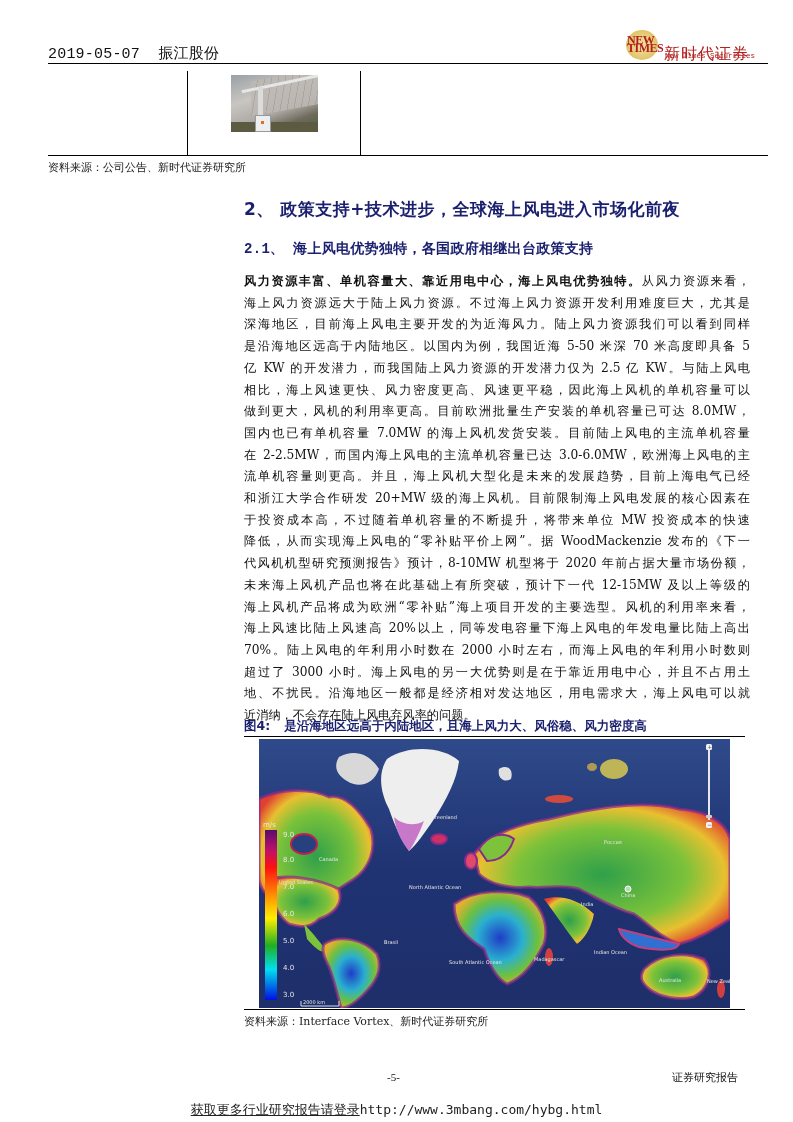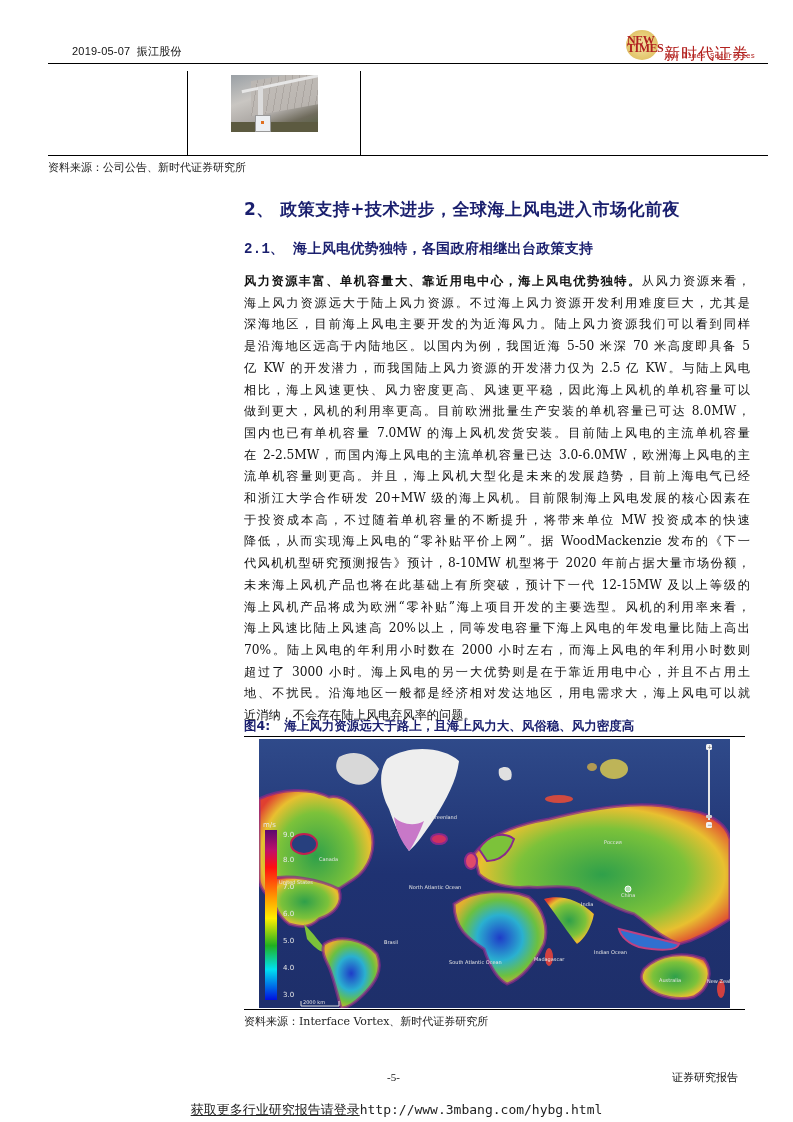--- a/index.html
+++ b/index.html
@@ -1,21 +1,21 @@
 <!DOCTYPE html>
 <html><head>
 <meta charset="utf-8">
 <style>
   html, body { margin: 0; padding: 0; background: #ffffff; }
   body { width: 793px; height: 1122px; position: relative; overflow: hidden;
          font-family: "DejaVu Serif", "Liberation Serif", serif; color: #111; }
   .abs { position: absolute; }
 
   
-  .hdr-date { left: 48px; top: 44px; font-size: 11px; font-family: Liberation Sans, sans-serif; letter-spacing: 0.2px; margin-left: 24px; }
+  .hdr-date { left: 48px; top: 44px; font-size: 15px; font-family: Liberation Mono, monospace; letter-spacing: 0.2px; }
   .hdr-rule { left: 48px; top: 63px; width: 720px; height: 1px; background: #000; }
   .logo { left: 626px; top: 30px; width: 32px; height: 30px; border-radius: 50%;
           background: radial-gradient(circle at 50% 50%, #f4e3a6 0%, #e4c870 60%, #d7b65a 100%); }
   .logo-txt { position: absolute; left: 1px; top: 6px; width: 34px; font-size: 12px; line-height: 8px; font-weight: bold;
               color: #b0201f; font-family: "Liberation Serif", serif; text-align: left; letter-spacing: -0.5px; }
   .brand-cn { left: 664px; top: 44px; font-size: 16px; color: #b3221f; font-family: "DejaVu Sans", sans-serif; letter-spacing: 1px; }
   .brand-en { left: 665px; top: 52px; font-size: 7.5px; color: #b3221f; font-family: "Liberation Mono", monospace; }
 
   
   .tbl-vline { width: 1px; background: #000; }
@@ -107,21 +107,21 @@
   <span class="line">未来海上风机产品也将在此基础上有所突破，预计下一代 12-15MW 及以上等级的</span>
   <span class="line">海上风机产品将成为欧洲“零补贴”海上项目开发的主要选型。风机的利用率来看，</span>
   <span class="line">海上风速比陆上风速高 20%以上，同等发电容量下海上风电的年发电量比陆上高出</span>
   <span class="line">70%。陆上风电的年利用小时数在 2000 小时左右，而海上风电的年利用小时数则</span>
   <span class="line">超过了 3000 小时。海上风电的另一大优势则是在于靠近用电中心，并且不占用土</span>
   <span class="line">地、不扰民。沿海地区一般都是经济相对发达地区，用电需求大，海上风电可以就</span>
   <span class="line last">近消纳，不会存在陆上风电弃风率的问题。</span>
 </div>
 
 <div class="abs fig-title">
-  <span class="num">图4:</span><span>海上风力资源远大于路上，且海上风力大、风俗稳、风力密度高</span>
+  <span class="num">图4:</span><span>是沿海地区远高于内陆地区，且海上风力大、风俗稳、风力密度高</span>
 </div>
 <div class="abs fig-rule"></div>
 
 <div class="abs map">
   <svg width="471" height="269" viewBox="0 0 471 269" xmlns="http://www.w3.org/2000/svg">
     <defs>
       <linearGradient id="ocean" x1="0" y1="0" x2="0" y2="1">
         <stop offset="0" stop-color="#2f4a8a"></stop>
         <stop offset="0.5" stop-color="#1f3272"></stop>
         <stop offset="1" stop-color="#1e2f6a"></stop>

